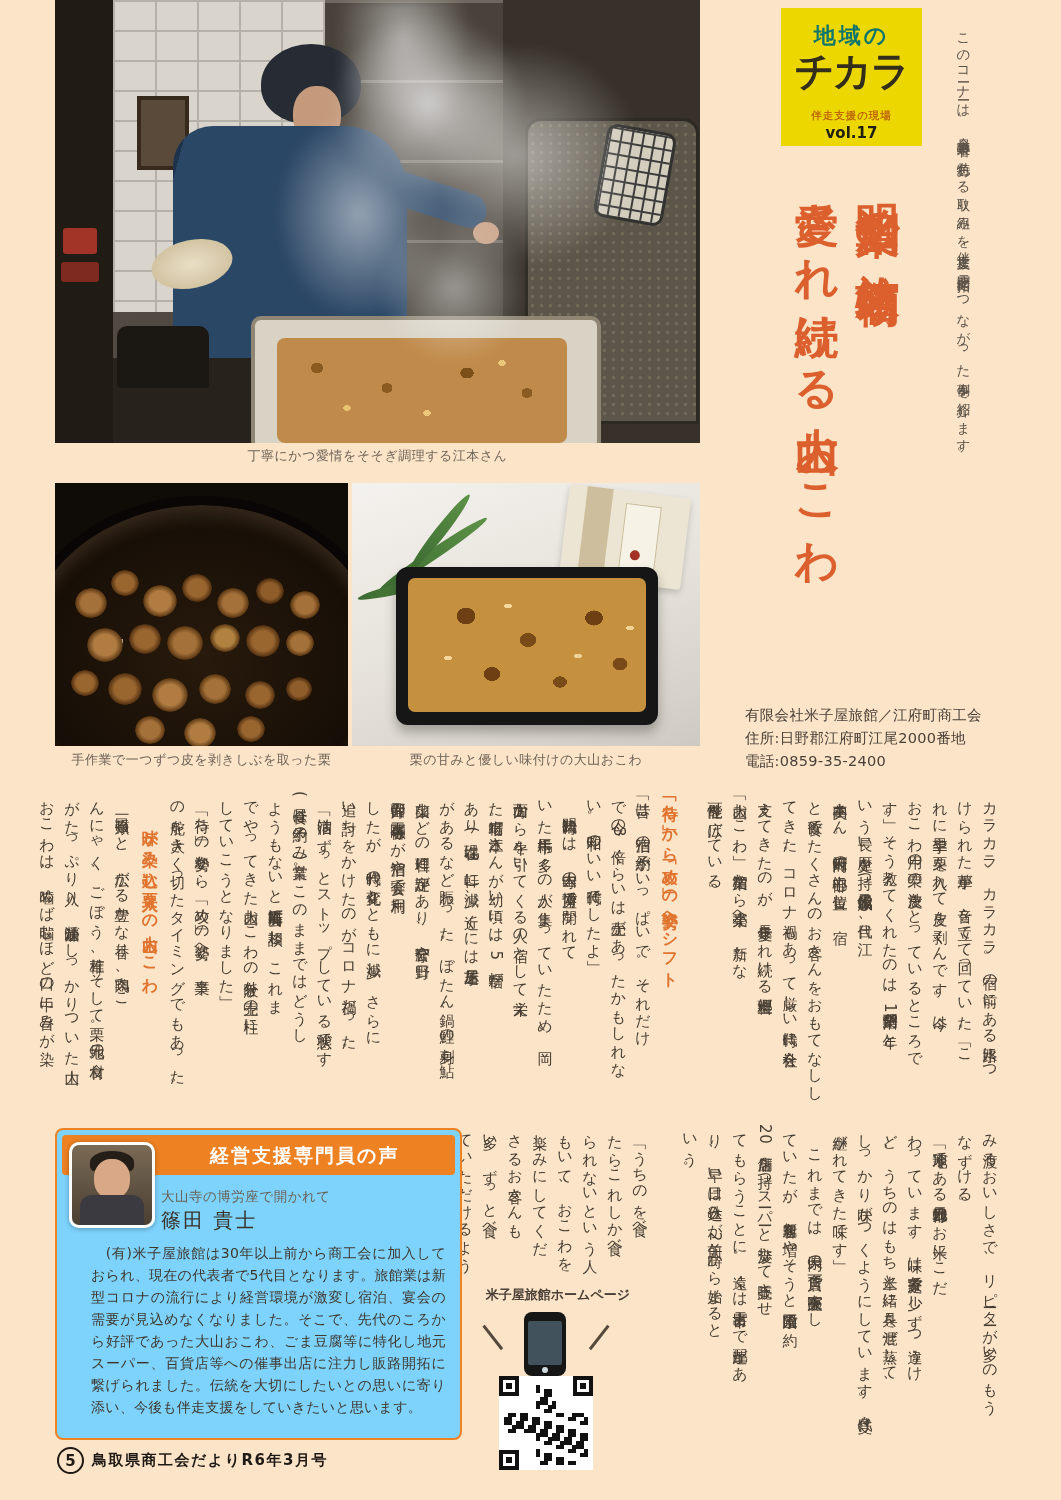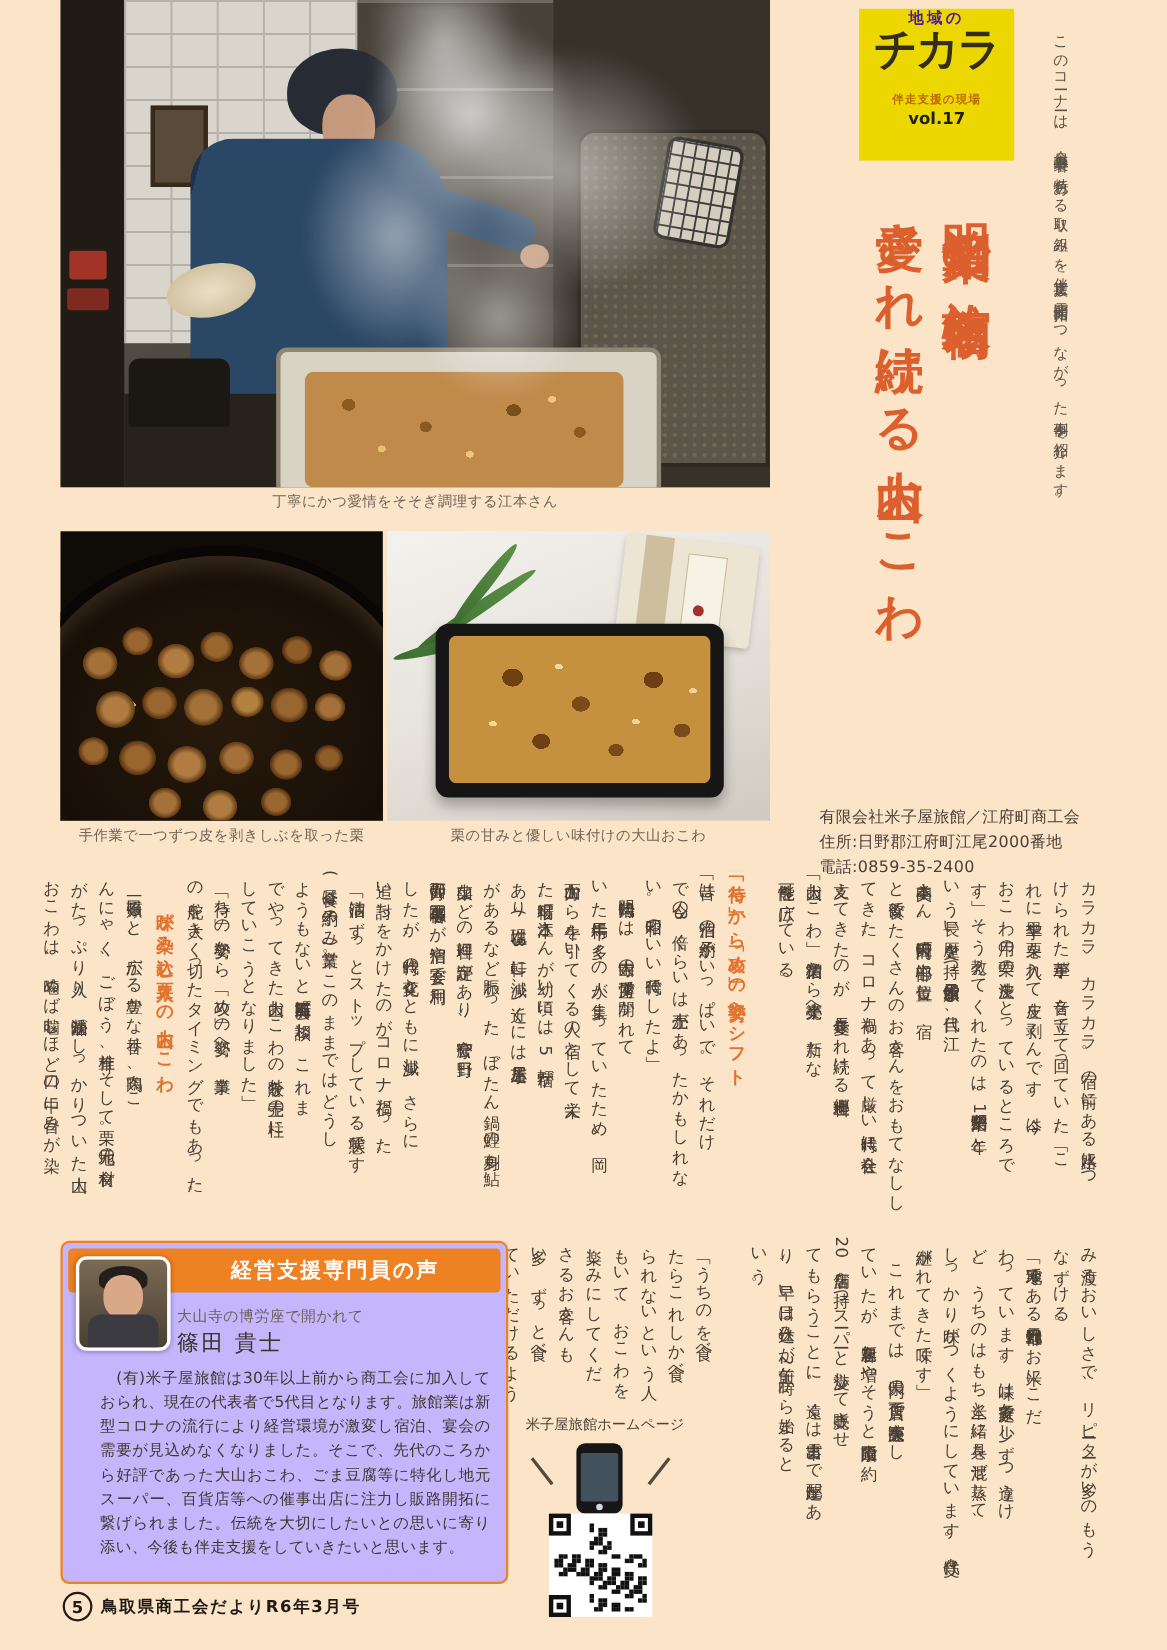--- a/index.html
+++ b/index.html
@@ -109,21 +109,21 @@
 
   
   .caption{position:absolute;font-size:13px;color:#6e6357;text-align:center;letter-spacing:.5px;}
   .caption-kitchen{left:55px;top:447px;width:645px;}
   .caption-chestnut{left:55px;top:751px;width:293px;}
   .caption-okowa{left:352px;top:751px;width:348px;}
 
   
   .badge{position:absolute;left:781px;top:8px;width:141px;height:138px;background:#ecd700;
          display:flex;flex-direction:column;align-items:center;}
-  .badge-line1{font-size:14px;font-weight:700;color:#4c1d95;letter-spacing:3px;}
+  .badge-line1{margin-top:13px;font-size:22px;font-weight:700;color:#0f766e;letter-spacing:3px;}
   .badge-logo{font-size:39px;font-weight:900;color:#332e1a;line-height:1.05;letter-spacing:-2px;transform:scaleY(1.04);}
   .badge-sub{margin-top:17px;font-size:10.5px;color:#c06a00;letter-spacing:1px;font-weight:700;}
   .badge-vol{margin-top:1px;font-size:15px;font-weight:700;color:#211e12;}
 
   
   .vtext{position:absolute;writing-mode:vertical-rl;white-space:pre-line;font-size:15px;line-height:25px;
          letter-spacing:.6px;color:#473e33;height:316px;}
   .title-v{position:absolute;top:168px;right:153px;writing-mode:vertical-rl;white-space:pre-line;
            font-family:"DejaVu Serif",serif;font-weight:700;font-size:44px;line-height:1.38;
            letter-spacing:4px;color:#dc5f2e;height:540px;}
@@ -133,39 +133,39 @@
   .vhead{position:absolute;writing-mode:vertical-rl;white-space:pre-line;color:#e0742f;font-weight:700;
          font-size:16px;letter-spacing:1.5px;height:316px;}
   .h1{top:791px;right:381px;}
   .s1{top:791px;right:406px;line-height:24.5px;}
   .h2{top:791px;right:901px;padding-top:26px;}
   .s2a{top:791px;right:927px;}
   .s2b{top:1124px;right:59px;}
   .s2c{top:1124px;right:409px;height:150px;}
 
   
-  .company{position:absolute;left:745px;top:704px;font-size:14.5px;line-height:23px;color:#4a4038;letter-spacing:.3px;margin-top:28px;}
+  .company{position:absolute;left:745px;top:704px;font-size:14.5px;line-height:23px;color:#4a4038;letter-spacing:.3px;}
 
   
-  .hp-label{position:absolute;left:470px;top:1286px;width:160px;text-align:center;font-size:13px;color:#4a4038;}
+  .hp-label{position:absolute;left:470px;top:1286px;width:160px;text-align:right;font-size:13px;color:#4a4038;font-weight:bold;}
   .phone{position:absolute;left:524px;top:1312px;width:42px;height:64px;background:#161616;border-radius:8px;}
   .phone-screen{position:absolute;left:4px;top:9px;right:4px;bottom:11px;background:#41525c;border-radius:2px;}
   .phone-btn{position:absolute;left:50%;bottom:3px;width:6px;height:6px;margin-left:-3px;border-radius:50%;background:#cfd8dc;}
   .spark{position:absolute;width:30px;height:2.5px;background:#55493c;}
   .spark-left{left:478px;top:1336px;transform:rotate(52deg);}
   .spark-right{left:584px;top:1336px;transform:rotate(-52deg);}
   .qr{position:absolute;left:499px;top:1376px;width:94px;height:94px;background:#fff;padding:5px;box-sizing:border-box;}
   .qr-grid{position:relative;width:84px;height:84px;display:grid;grid-template-columns:repeat(21,1fr);grid-template-rows:repeat(21,1fr);}
   .qr-grid div.on{background:#111;}
   .qr .f{position:absolute;width:20px;height:20px;border:4px solid #111;background:#fff;box-sizing:border-box;}
   .qr .f::after{content:"";position:absolute;left:3px;top:3px;width:6px;height:6px;background:#111;}
   .f-tl{left:0;top:0;} .f-tr{right:0;top:0;} .f-bl{left:0;bottom:0;}
 
   
-  .expert-box{position:absolute;left:55px;top:1128px;width:407px;height:312px;background:#c4b5fd;
+  .expert-box{position:absolute;left:55px;top:1128px;width:407px;height:312px;background:#7dd3fc;
               border:2px solid #ee8122;border-radius:8px;box-sizing:border-box;padding-left:46px;}
   .box-bar{position:absolute;left:5px;top:5px;right:5px;height:40px;background:#ee8122;border-radius:4px;
            color:#fff;font-weight:700;font-size:19px;line-height:40px;padding-left:148px;letter-spacing:2px;box-sizing:border-box;}
   .advisor-photo{position:absolute;left:12px;top:12px;width:80px;height:80px;border-radius:10px;border:3px solid #fff;
            box-shadow:0 1px 5px rgba(0,0,0,.3);overflow:hidden;background:linear-gradient(#7a6a55,#4a3f33);}
   .adv-face{position:absolute;left:22px;top:14px;width:36px;height:40px;background:#d9a987;border-radius:46%;}
   .adv-hair{position:absolute;left:18px;top:6px;width:44px;height:22px;background:#241d18;border-radius:50% 50% 30% 30%;}
   .adv-body{position:absolute;left:8px;top:50px;width:64px;height:30px;background:#3a3a40;border-radius:12px 12px 0 0;}
   .advisor-org{position:absolute;left:104px;top:58px;font-size:13.5px;color:#6a6258;letter-spacing:.5px;}
   .advisor-name{position:absolute;left:104px;top:77px;font-size:20px;color:#39322a;letter-spacing:2px;}

